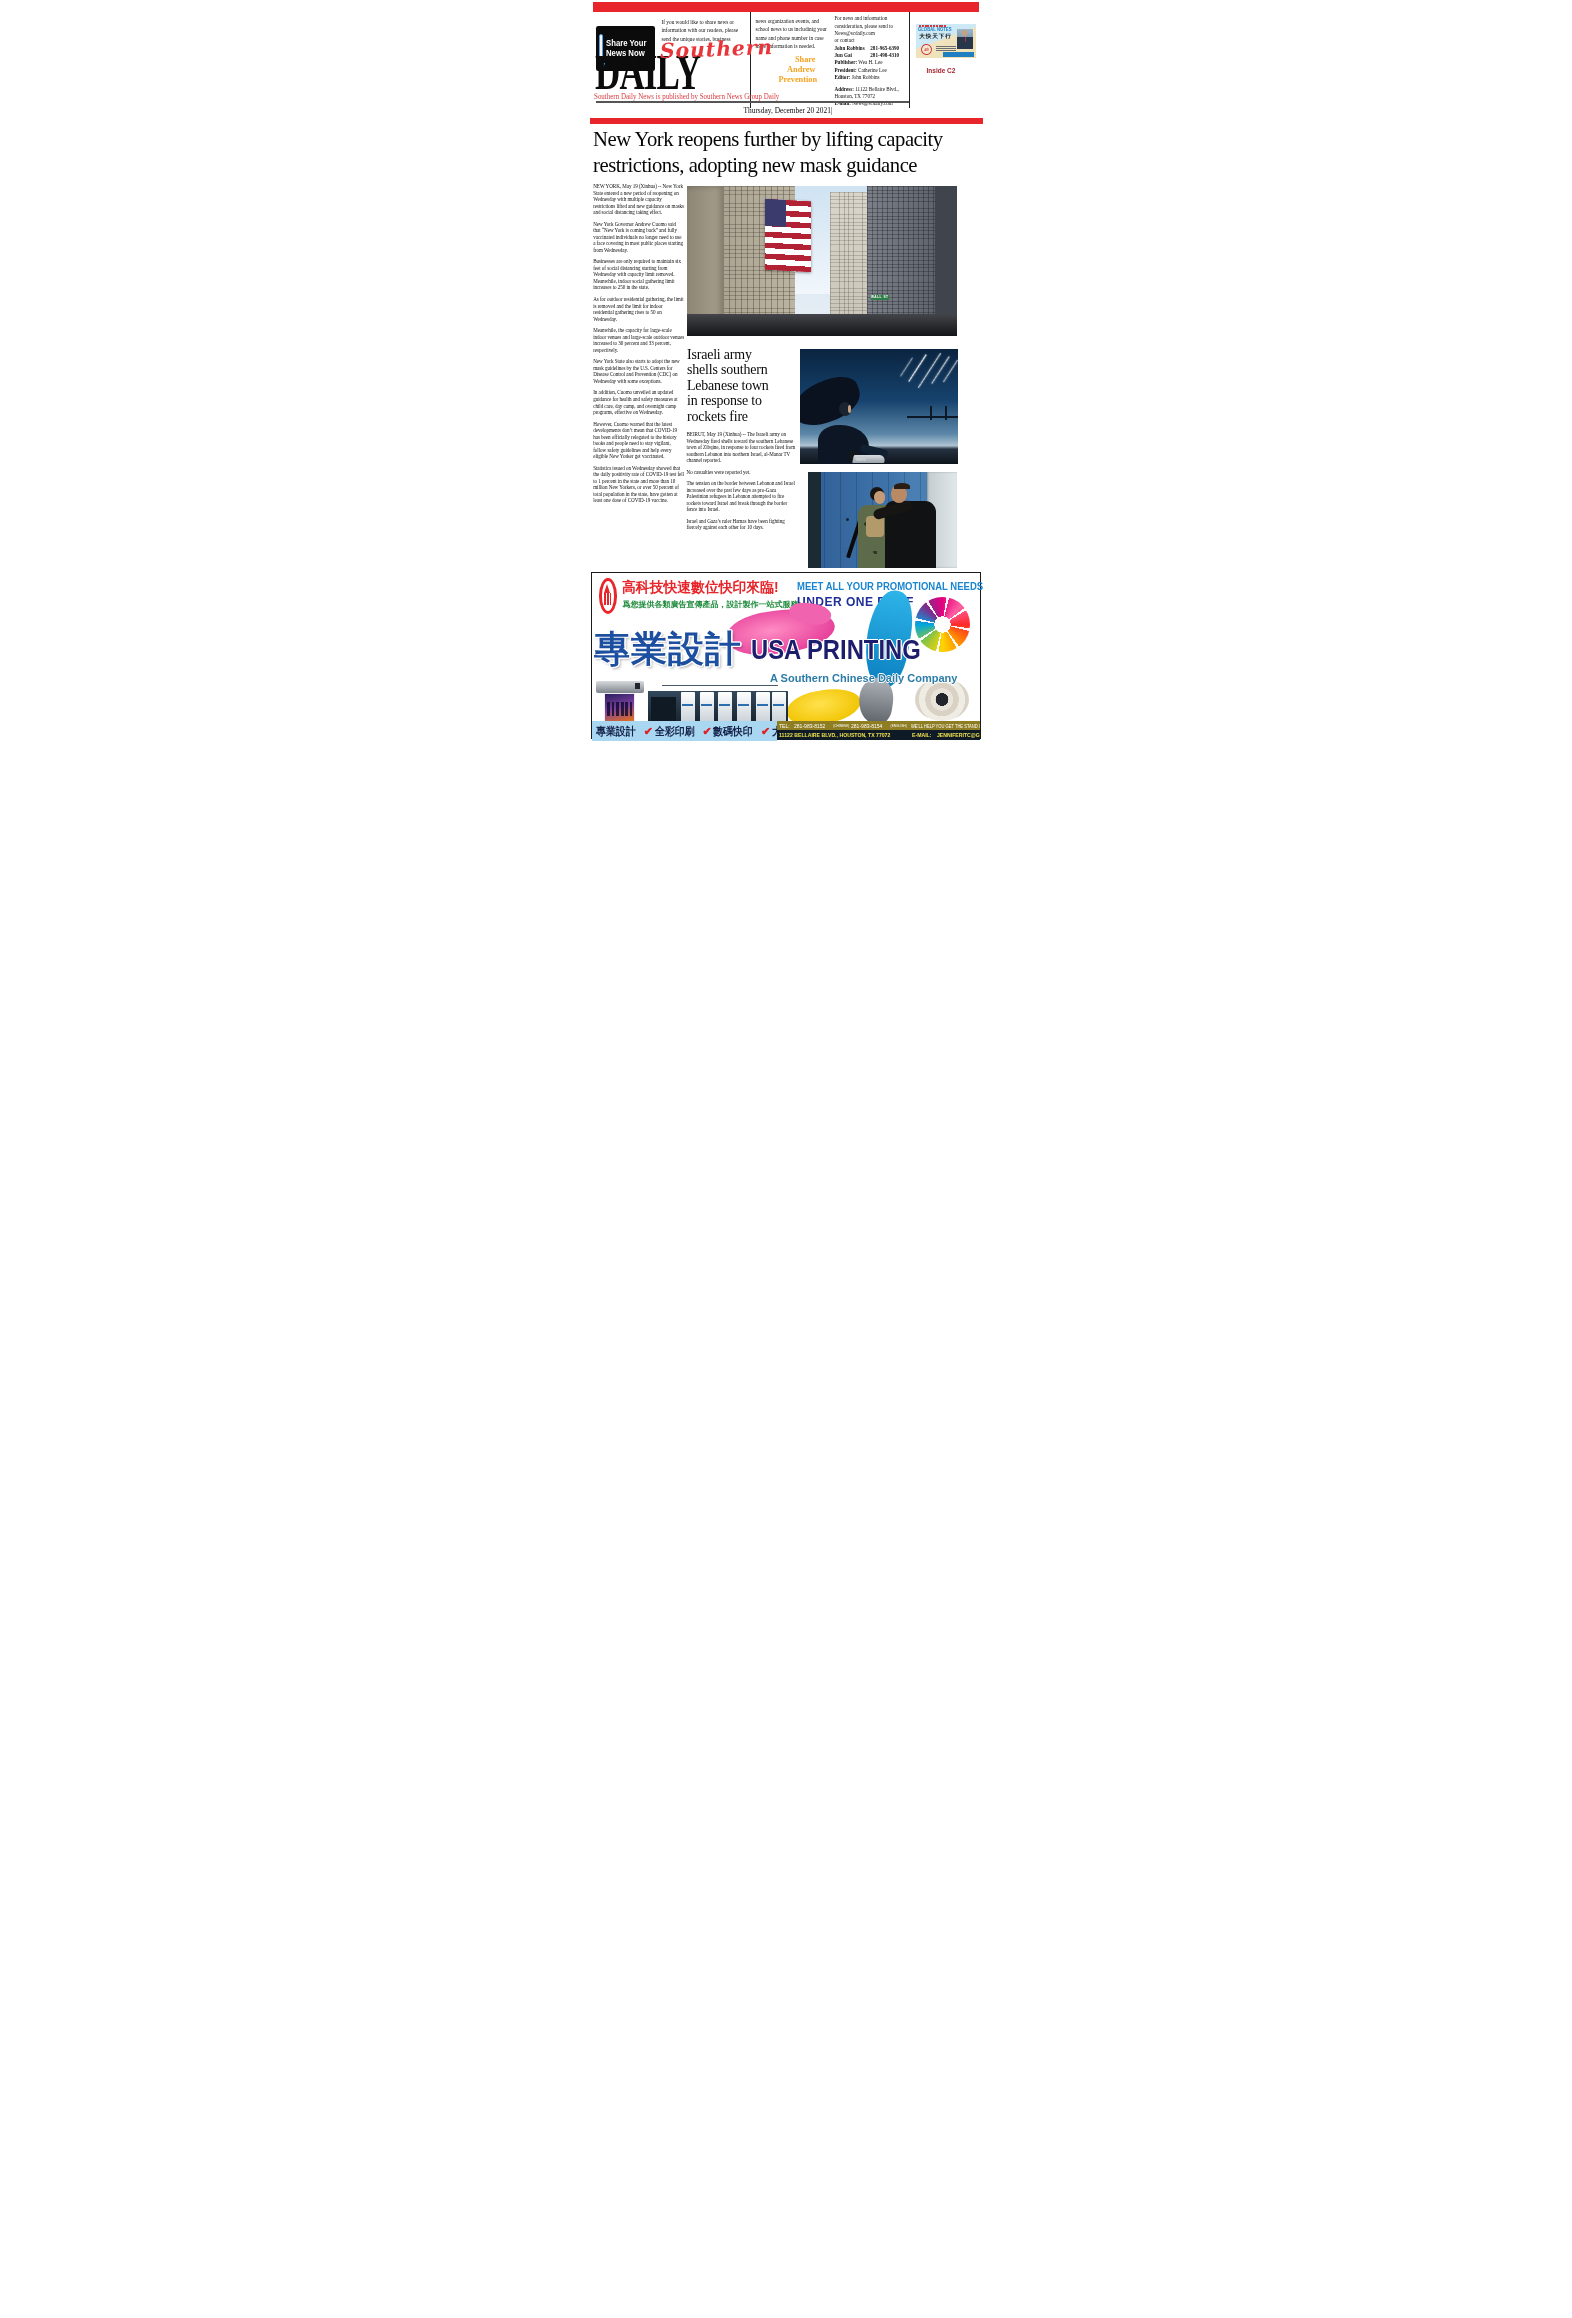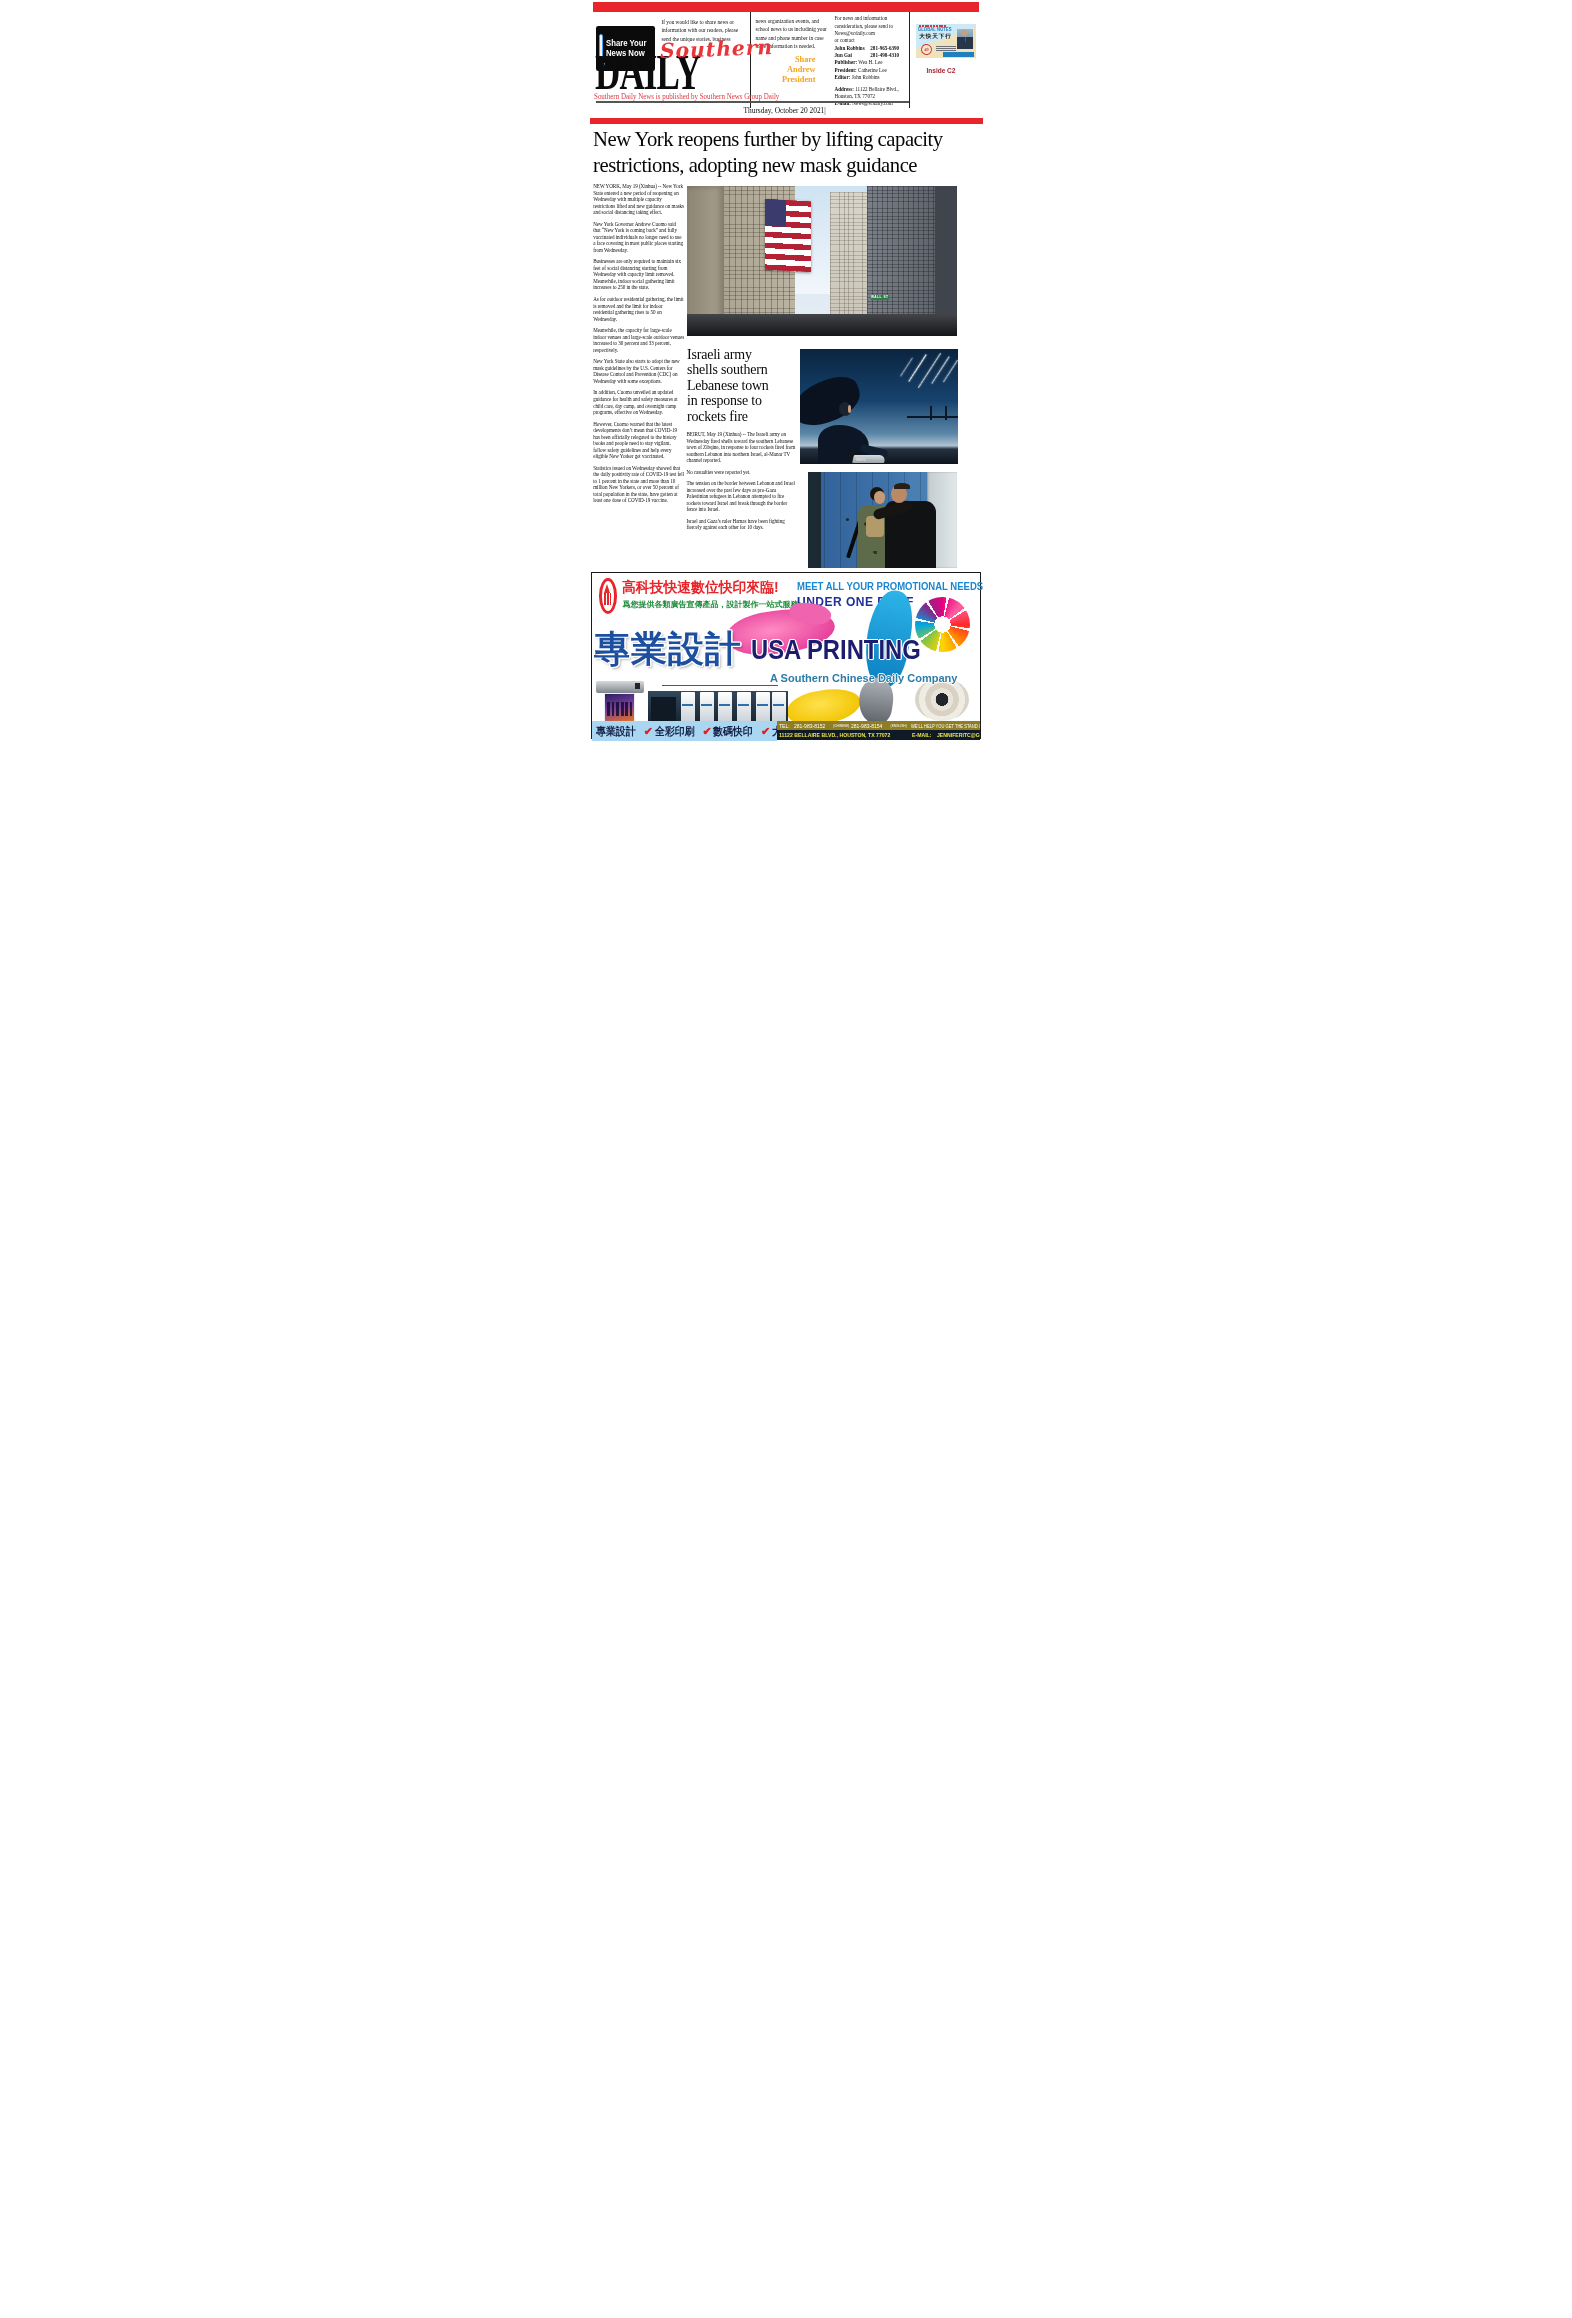--- a/index.html
+++ b/index.html
@@ -277,25 +277,25 @@
     <span class="gn-lines"></span>
     <span class="gn-banner"></span>
   </div>
   <div class="abs inside-c2">Inside C2</div>
 
   <div class="abs mh-daily">DAILY</div>
   <div class="abs mh-script">Southern</div>
   <div class="abs mh-slogan">
     <div>Share</div>
     <div>Andrew</div>
-    <div>President</div>
+    <div>Prevention</div>
   </div>
   <div class="abs mh-tagline">Southern Daily News is published by Southern News Group Daily</div>
   <div class="abs mh-rule"></div>
-  <div class="abs mh-date">Thursday, October 20 2021|</div>
+  <div class="abs mh-date">Thursday, December 20 2021|</div>
   <div class="abs red-band"></div>
 
   <div class="abs headline">
     <div>New York reopens further by lifting capacity</div>
     <div>restrictions, adopting new mask guidance</div>
   </div>
 
   <div class="abs lead-col">
     <p>NEW YORK, May 19 (Xinhua) -- New York State entered a new period of reopening on Wednesday with multiple capacity restrictions lifted and new guidance on masks and social distancing taking effect.</p>
     <p>New York Governor Andrew Cuomo said that “New York is coming back” and fully vaccinated individuals no longer need to use a face covering in most public places starting from Wednesday.</p>

